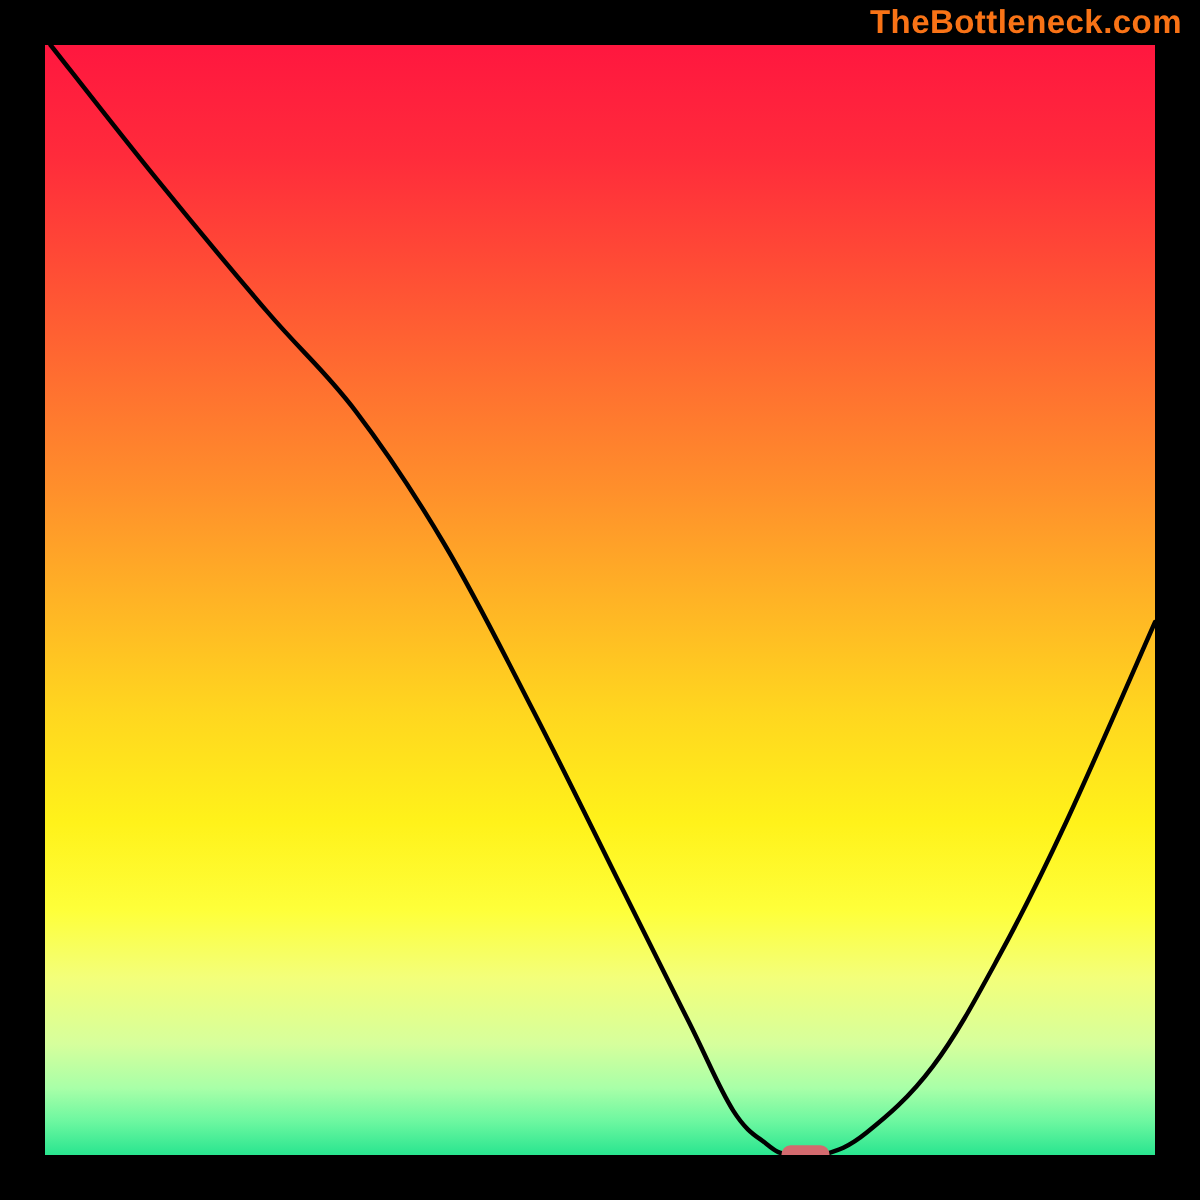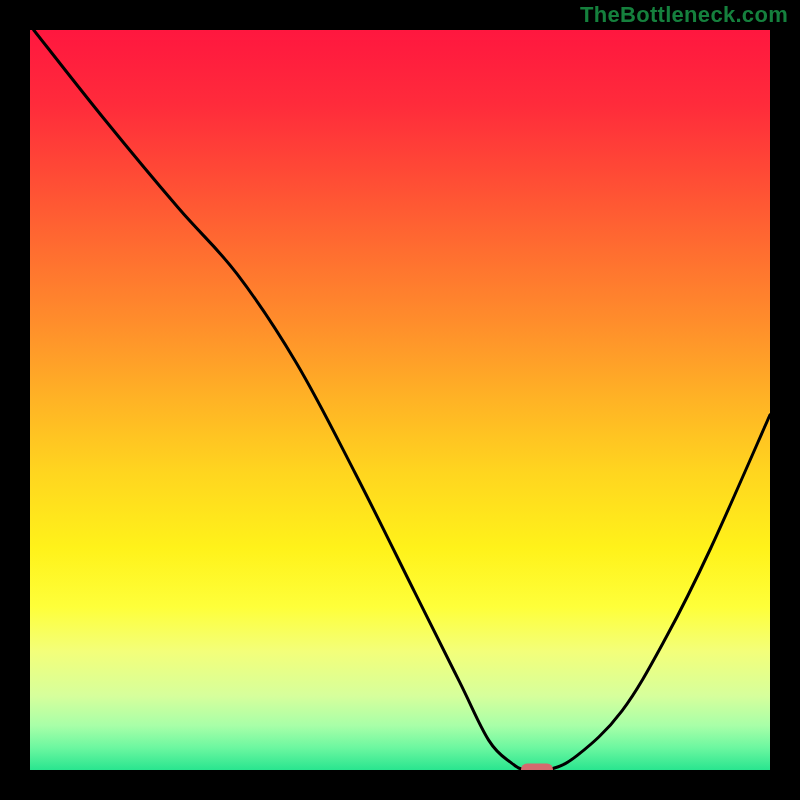--- a/index.html
+++ b/index.html
@@ -14,21 +14,21 @@
   .frame {
     position: relative;
     width: 800px;
     height: 800px;
     background: #000;
   }
   .watermark {
     position: absolute;
     top: 2px;
     right: 12px;
-    color: #15803d;
+    color: #f97316;
     font-size: 22px;
     font-weight: bold;
     letter-spacing: 0.3px;
     z-index: 10;
   }
   .plot-area {
     position: absolute;
     left: 30px;
     top: 30px;
     width: 740px;

